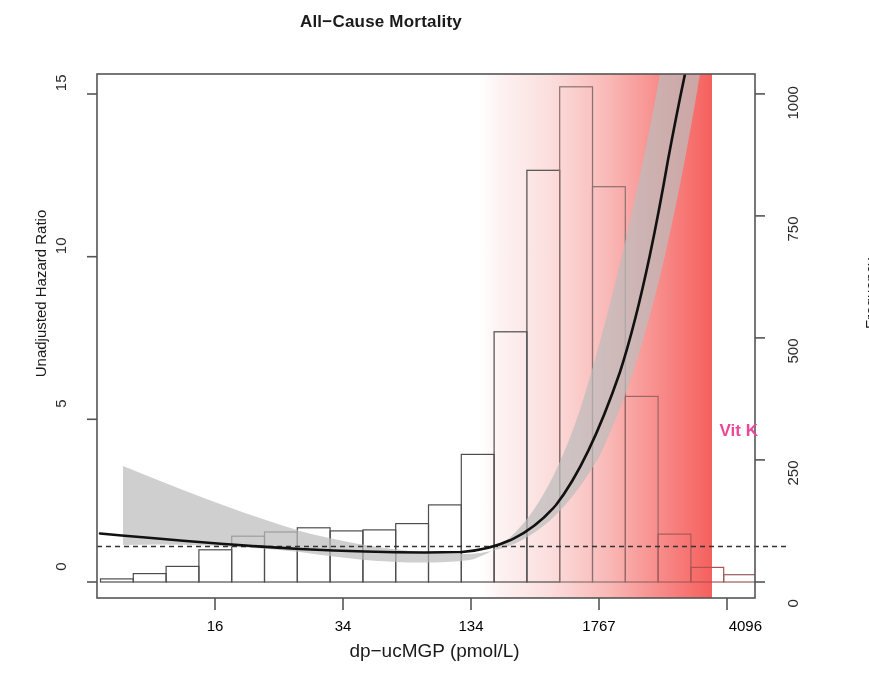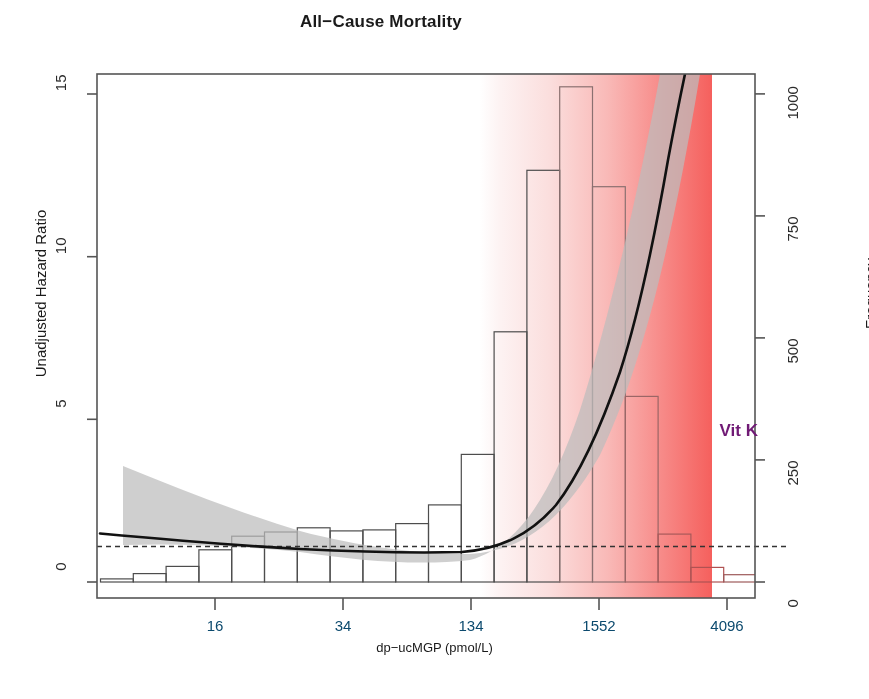--- a/index.html
+++ b/index.html
@@ -6,28 +6,28 @@
   body{width:869px;height:699px;background:#ffffff;
        font-family:"Liberation Sans",sans-serif;overflow:hidden;}
   #stage{position:relative;width:869px;height:699px;}
   #chart{position:absolute;left:0;top:0;}
   .txt{position:absolute;color:#1a1a1a;}
   #title{left:0;top:12px;width:762px;text-align:center;font-size:17px;font-weight:bold;letter-spacing:.2px;}
   #ylab-left{left:-70px;top:285px;width:220px;text-align:center;font-size:15px;
              transform:rotate(-90deg);transform-origin:center center;}
   #ylab-right{left:760px;top:285px;width:220px;text-align:center;font-size:15px;
               transform:rotate(-90deg);transform-origin:center center;}
-  #xlab{left:0;top:640px;width:869px;text-align:center;font-size:13px;}
+  #xlab{left:0;top:640px;width:869px;text-align:center;font-size:19px;}
   .ytick{position:absolute;font-size:15px;color:#2b2b2b;text-align:right;width:40px;
          transform:rotate(-90deg);transform-origin:center center;}
   .ytick-r{position:absolute;font-size:15px;color:#2b2b2b;text-align:left;width:50px;
          transform:rotate(-90deg);transform-origin:center center;}
-  .xtick{position:absolute;font-size:15px;color:#0c4a6e;text-align:center;width:70px;}
+  .xtick{position:absolute;font-size:15px;color:#000000;text-align:center;width:70px;}
   #annot{left:628px;top:420px;width:130px;text-align:right;font-size:17px;
-         font-weight:bold;line-height:1.25;color:#701a75;}
+         font-weight:bold;line-height:1.25;color:#ec4899;}
 </style>
 </head>
 <body>
 
 <div id="stage">
 
   <svg id="chart" width="869" height="699">
     <defs>
       <linearGradient id="vitkgrad" x1="0" y1="0" x2="1" y2="0">
         <stop offset="0%" stop-color="#ffffff" stop-opacity="1"></stop>
@@ -139,20 +139,20 @@
 
   <div class="ytick-r" style="left:767px;top:574px;">0</div>
   <div class="ytick-r" style="left:767px;top:452px;">250</div>
   <div class="ytick-r" style="left:767px;top:330px;">500</div>
   <div class="ytick-r" style="left:767px;top:208px;">750</div>
   <div class="ytick-r" style="left:767px;top:86px;">1000</div>
 
   <div class="xtick" style="left:180px;top:617px;">16</div>
   <div class="xtick" style="left:308px;top:617px;">34</div>
   <div class="xtick" style="left:436px;top:617px;">134</div>
-  <div class="xtick" style="left:564px;top:617px;">1552</div>
-  <div class="xtick" style="left:692px;top:617px;">4096</div>
+  <div class="xtick" style="left:564px;top:617px;">1767</div>
+  <div class="xtick" style="left:692px;top:617px;text-align:right;">4096</div>
 
   <div class="txt" id="annot">
     <div>Vit K</div>
   </div>
 
 </div>
 
 </body></html>

